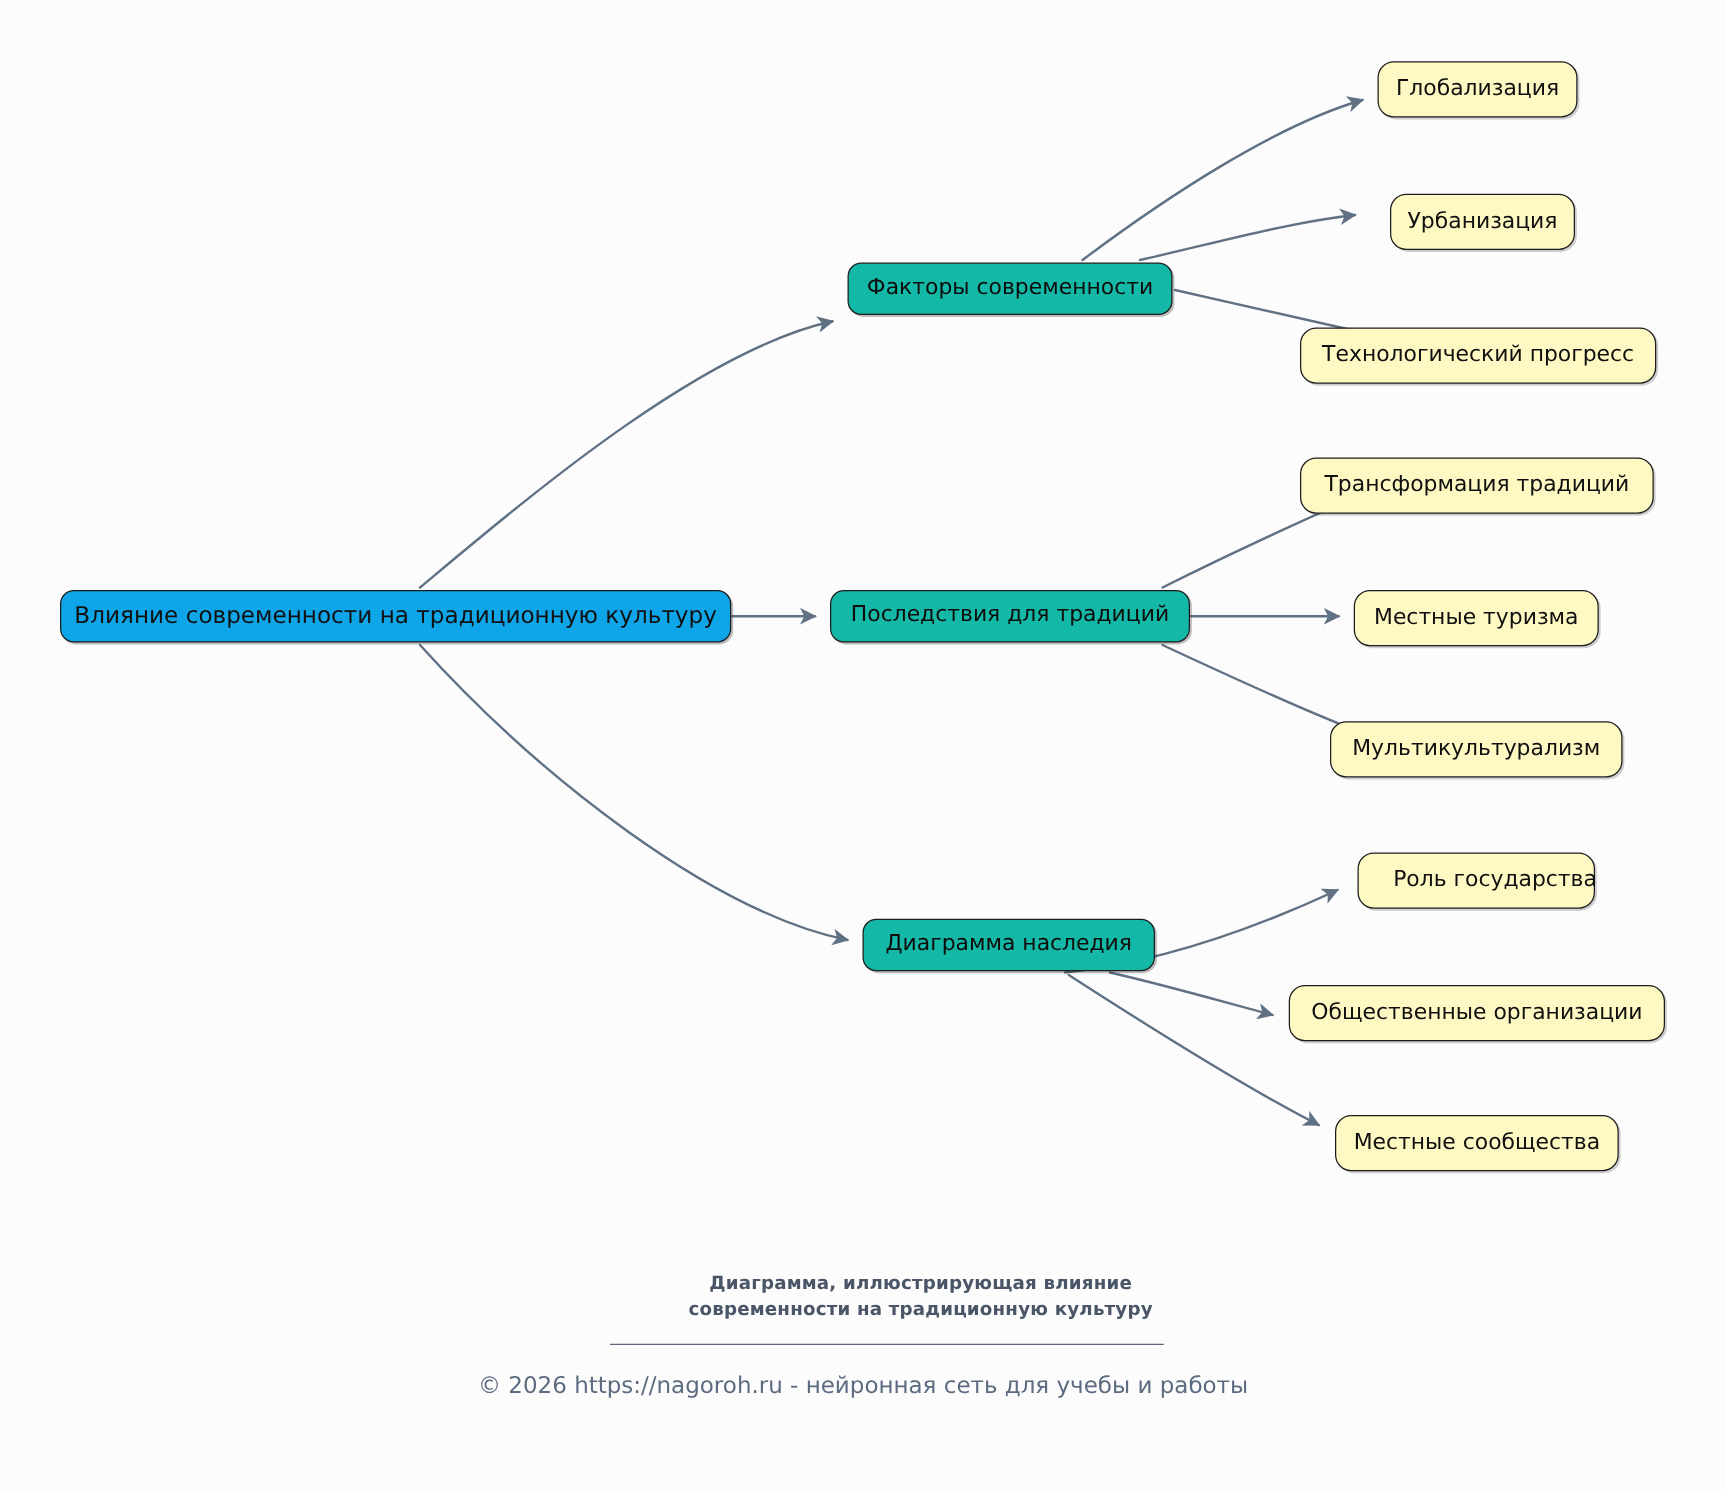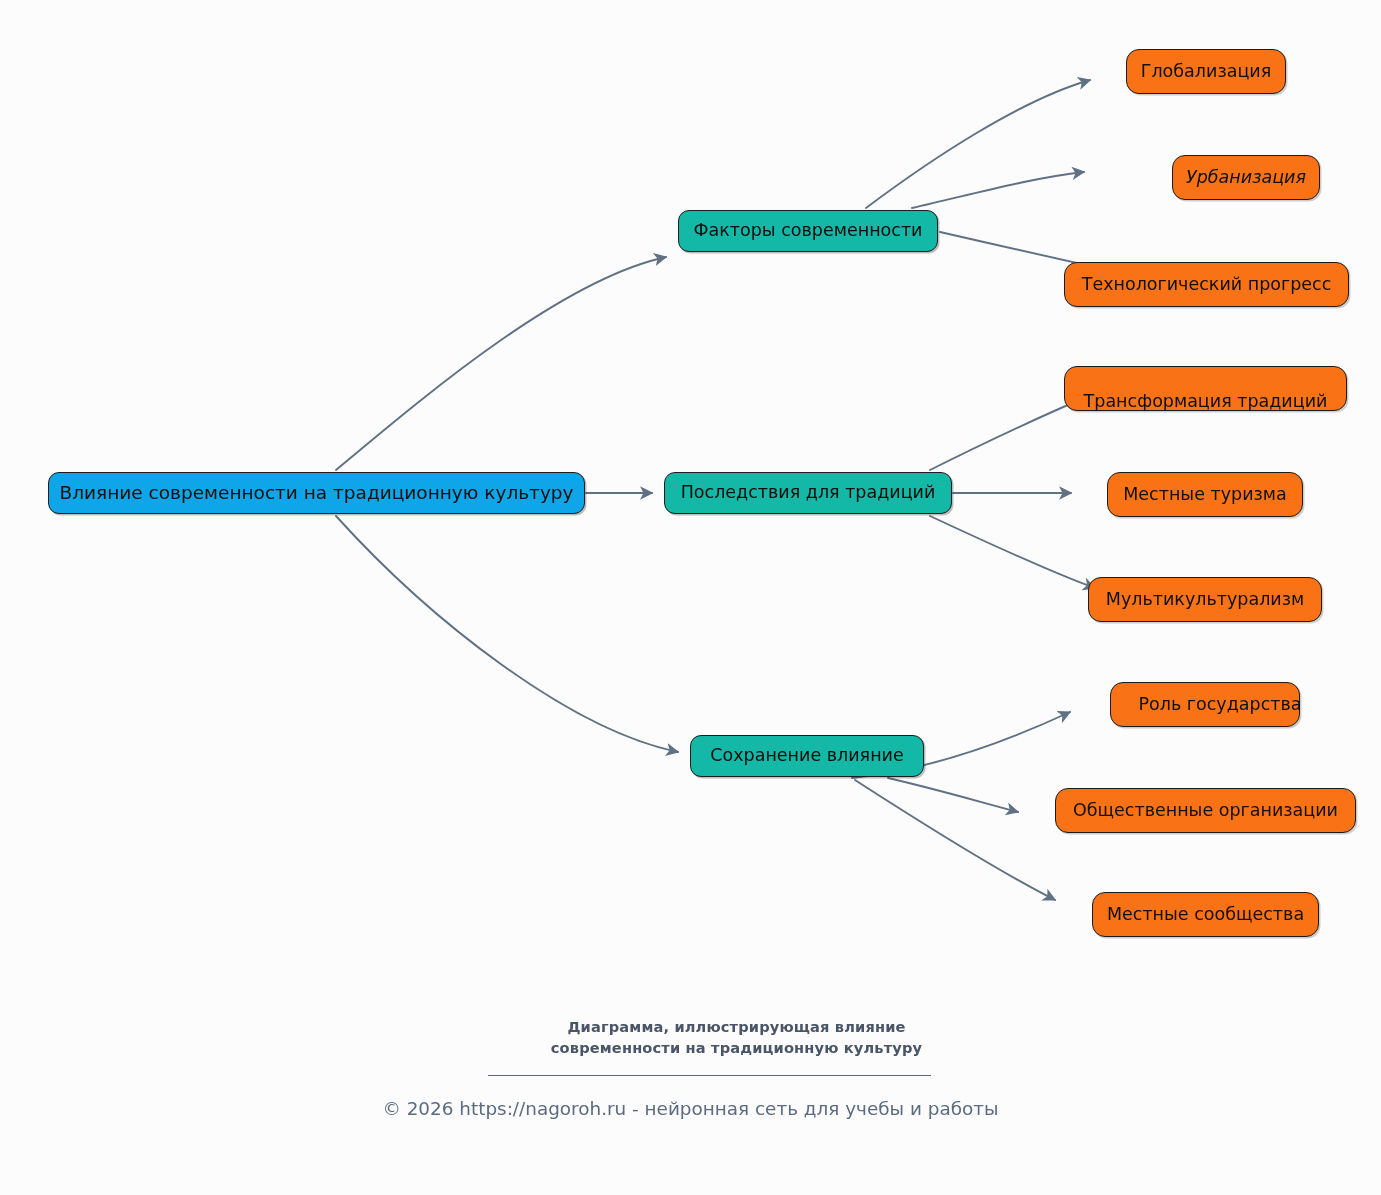--- a/index.html
+++ b/index.html
@@ -48,27 +48,26 @@
     border-radius: 11px;
     background: #14b8a6;
     border: 1.6px solid #1d1d1d;
     color: #0d0d0d;
     font-size: 17.5px;
     padding: 0 14px;
     box-shadow: 1.5px 1.5px 0 rgba(40,40,40,0.30);
   }
   .node-leaf {
     border-radius: 13px;
-    background: #f97316;
+    background: #fef9c3;
     border: 1.5px solid #1c1c1c;
     color: #101010;
     font-size: 17.5px;
     padding: 0 14px;
     box-shadow: 1.5px 1.5px 0 rgba(40,40,40,0.22);
-    margin-left: 24px;
   }
   #caption {
     position: absolute;
     left: 0;
     top: 1017px;
     width: 1381px;
     text-align: center;
     color: #4a5668;
     font-size: 14.6px;
     font-weight: bold;
@@ -126,32 +125,32 @@
       <div class="node node-root" style="left: 48px; top: 472px; width: 537px; height: 42px;">
         <span>Влияние современности на традиционную культуру</span>
       </div>
       <div class="node node-branch" style="left: 678px; top: 210px; width: 260px; height: 42px;">
         <span>Факторы современности</span>
       </div>
       <div class="node node-branch" style="left: 664px; top: 472px; width: 288px; height: 42px;">
         <span>Последствия для традиций</span>
       </div>
       <div class="node node-branch" style="left: 690px; top: 735px; width: 234px; height: 42px;">
-        <span>Сохранение влияние</span>
+        <span>Диаграмма наследия</span>
       </div>
       <div class="node node-leaf" style="left: 1102px; top: 49px; width: 160px; height: 45px;">
         <span>Глобализация</span>
       </div>
-      <div class="node node-leaf" style="left: 1148px; top: 155px; width: 148px; height: 45px; font-style: italic;">
+      <div class="node node-leaf" style="left: 1112px; top: 155px; width: 148px; height: 45px;">
         <span>Урбанизация</span>
       </div>
       <div class="node node-leaf" style="left: 1040px; top: 262px; width: 285px; height: 45px;">
         <span>Технологический прогресс</span>
       </div>
-      <div class="node node-leaf" style="left: 1040px; top: 366px; width: 283px; height: 45px; align-items: flex-end;">
+      <div class="node node-leaf" style="left: 1040px; top: 366px; width: 283px; height: 45px;">
         <span>Трансформация традиций</span>
       </div>
       <div class="node node-leaf" style="left: 1083px; top: 472px; width: 196px; height: 45px;">
         <span>Местные туризма</span>
       </div>
       <div class="node node-leaf" style="left: 1064px; top: 577px; width: 234px; height: 45px;">
         <span>Мультикультурализм</span>
       </div>
       <div class="node node-leaf" style="left: 1086px; top: 682px; width: 190px; height: 45px; padding-left: 44px;">
         <span>Роль государства</span>

